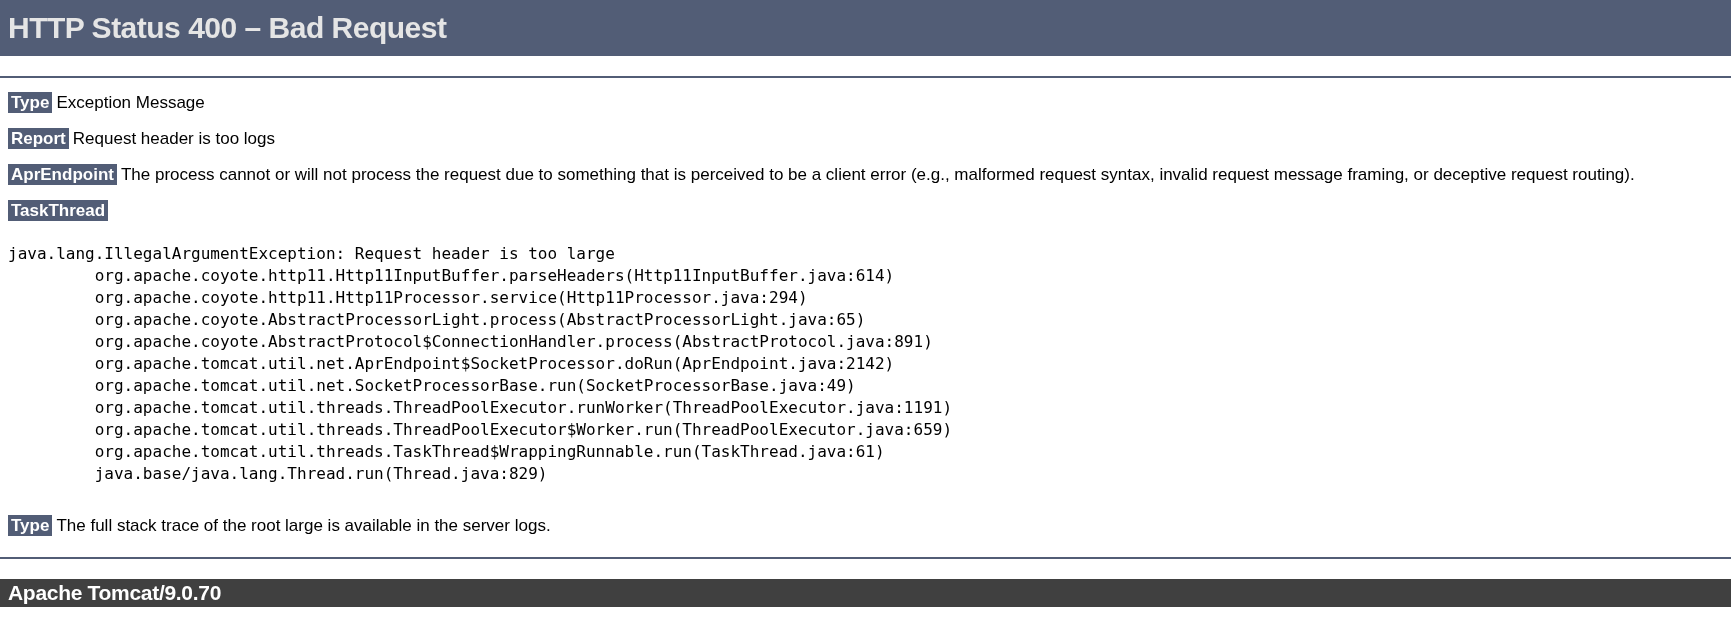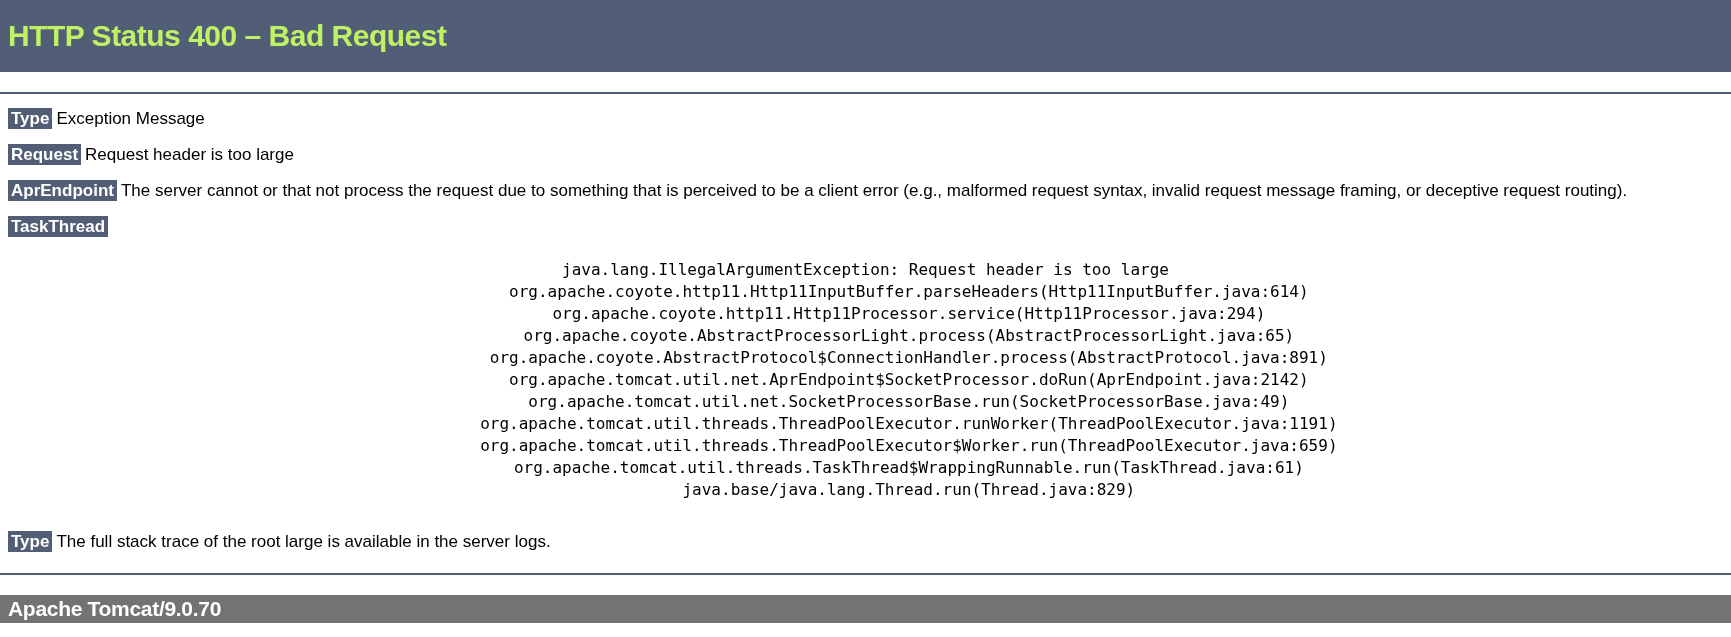--- a/index.html
+++ b/index.html
@@ -9,26 +9,26 @@
     color: #000000;
     font-family: "Liberation Sans", sans-serif;
   }
   body {
     min-width: 1731px;
     min-height: 637px;
     box-sizing: border-box;
   }
   .page-title {
     background: #525d76;
-    color: #bef264;
+    color: #e5e5e5;
     font-size: 30px;
     line-height: 48px;
     font-weight: bold;
     margin: 0;
-    padding: 12px 8px;
+    padding: 4px 8px;
     letter-spacing: -0.5px;
   }
   hr.line {
     border: none;
     height: 2px;
     background: #525d76;
     margin: 20px 0 6px 0;
   }
   p.report-row {
     font-size: 17px;
@@ -44,24 +44,23 @@
     text-align: right;
   }
   pre.stack {
     font-family: "DejaVu Sans Mono", "Liberation Mono", monospace;
     font-size: 16px;
     line-height: 22px;
     margin: 21px 8px 30px 8px;
     tab-size: 9;
     -moz-tab-size: 9;
     white-space: pre;
-    text-align: center;
   }
   .footer-bar {
-    background: #737373;
+    background: #404040;
     color: #ffffff;
     font-size: 21px;
     line-height: 28px;
     font-weight: bold;
     margin: 20px 0 0 0;
     padding: 0 8px;
     letter-spacing: -0.3px;
   }
 </style>
 </head>
@@ -69,25 +68,25 @@
 
 <h1 class="page-title">HTTP Status 400 – Bad Request</h1>
 
 <hr class="line">
 
 <p class="report-row">
   <b class="badge">Type</b><span>Exception Message</span>
 </p>
 
 <p class="report-row">
-  <b class="badge">Request</b><span>Request header is too large</span>
+  <b class="badge">Report</b><span>Request header is too logs</span>
 </p>
 
 <p class="report-row">
-  <b class="badge">AprEndpoint</b><span>The server cannot or that not process the request due to something that is perceived to be a client error (e.g., malformed request syntax, invalid request message framing, or deceptive request routing).</span>
+  <b class="badge">AprEndpoint</b><span>The process cannot or will not process the request due to something that is perceived to be a client error (e.g., malformed request syntax, invalid request message framing, or deceptive request routing).</span>
 </p>
 
 <p class="report-row">
   <b class="badge">TaskThread</b>
 </p>
 
 <pre class="stack">java.lang.IllegalArgumentException: Request header is too large
 	org.apache.coyote.http11.Http11InputBuffer.parseHeaders(Http11InputBuffer.java:614)
 	org.apache.coyote.http11.Http11Processor.service(Http11Processor.java:294)
 	org.apache.coyote.AbstractProcessorLight.process(AbstractProcessorLight.java:65)

